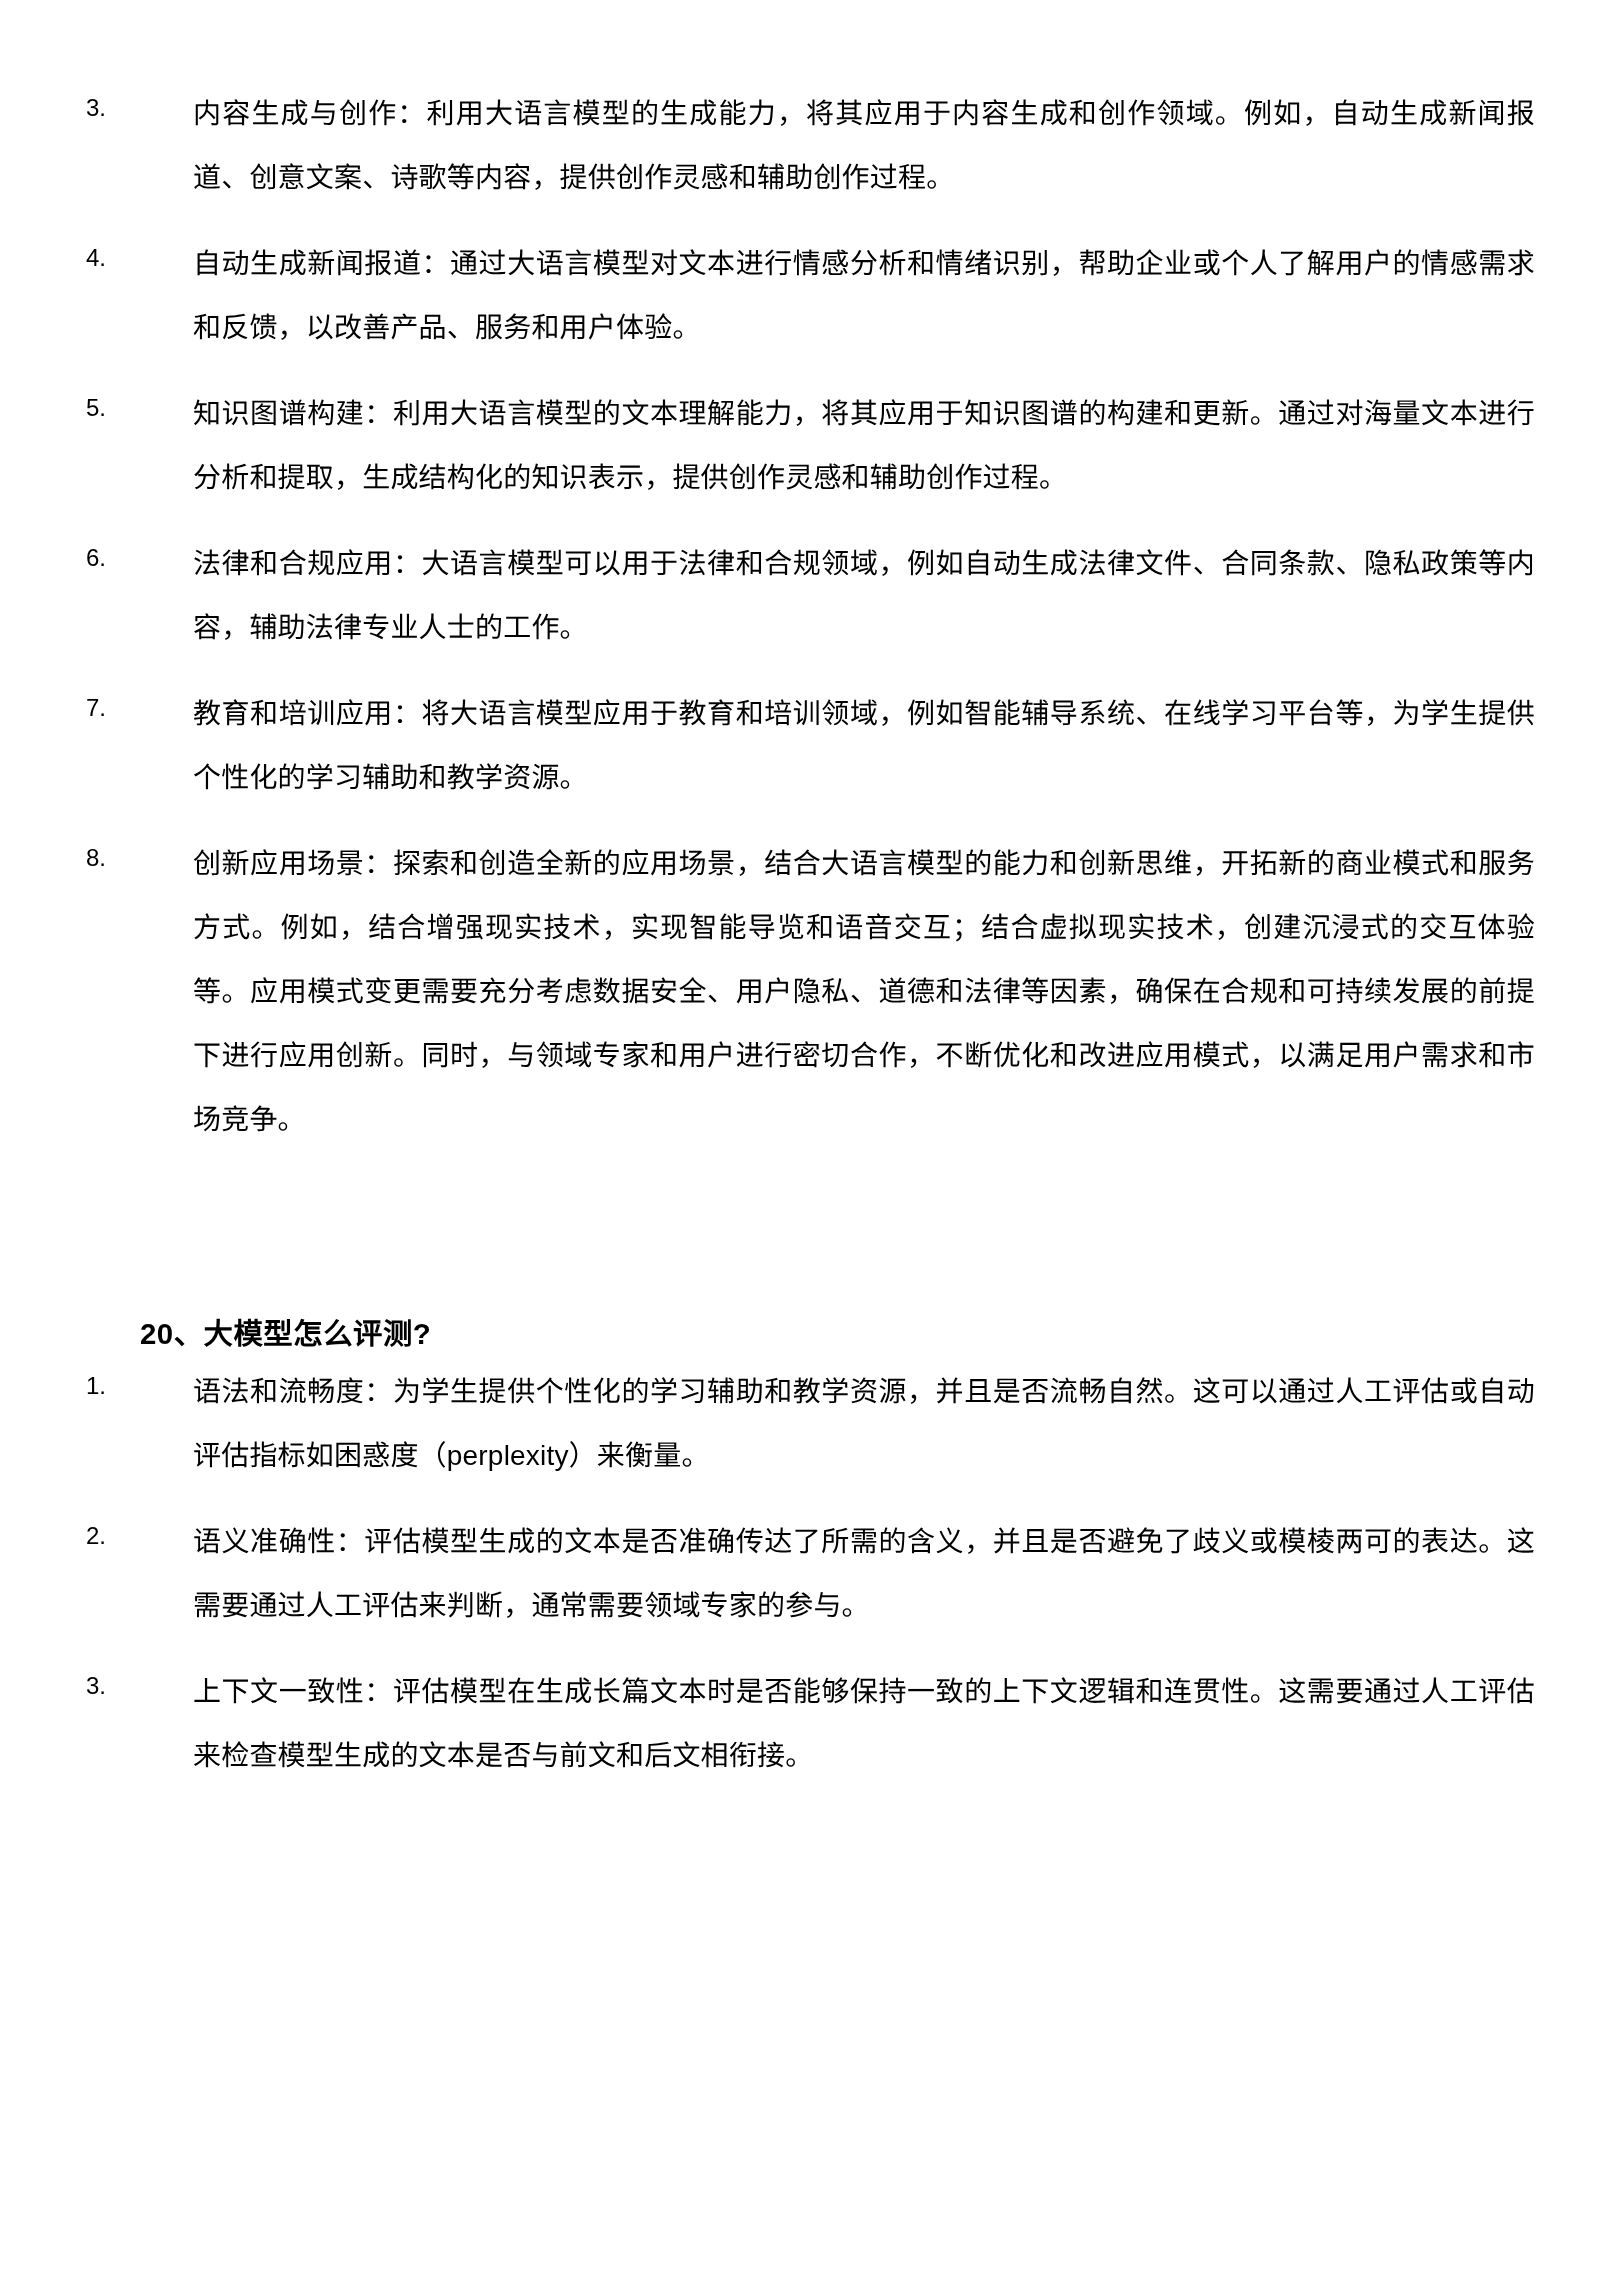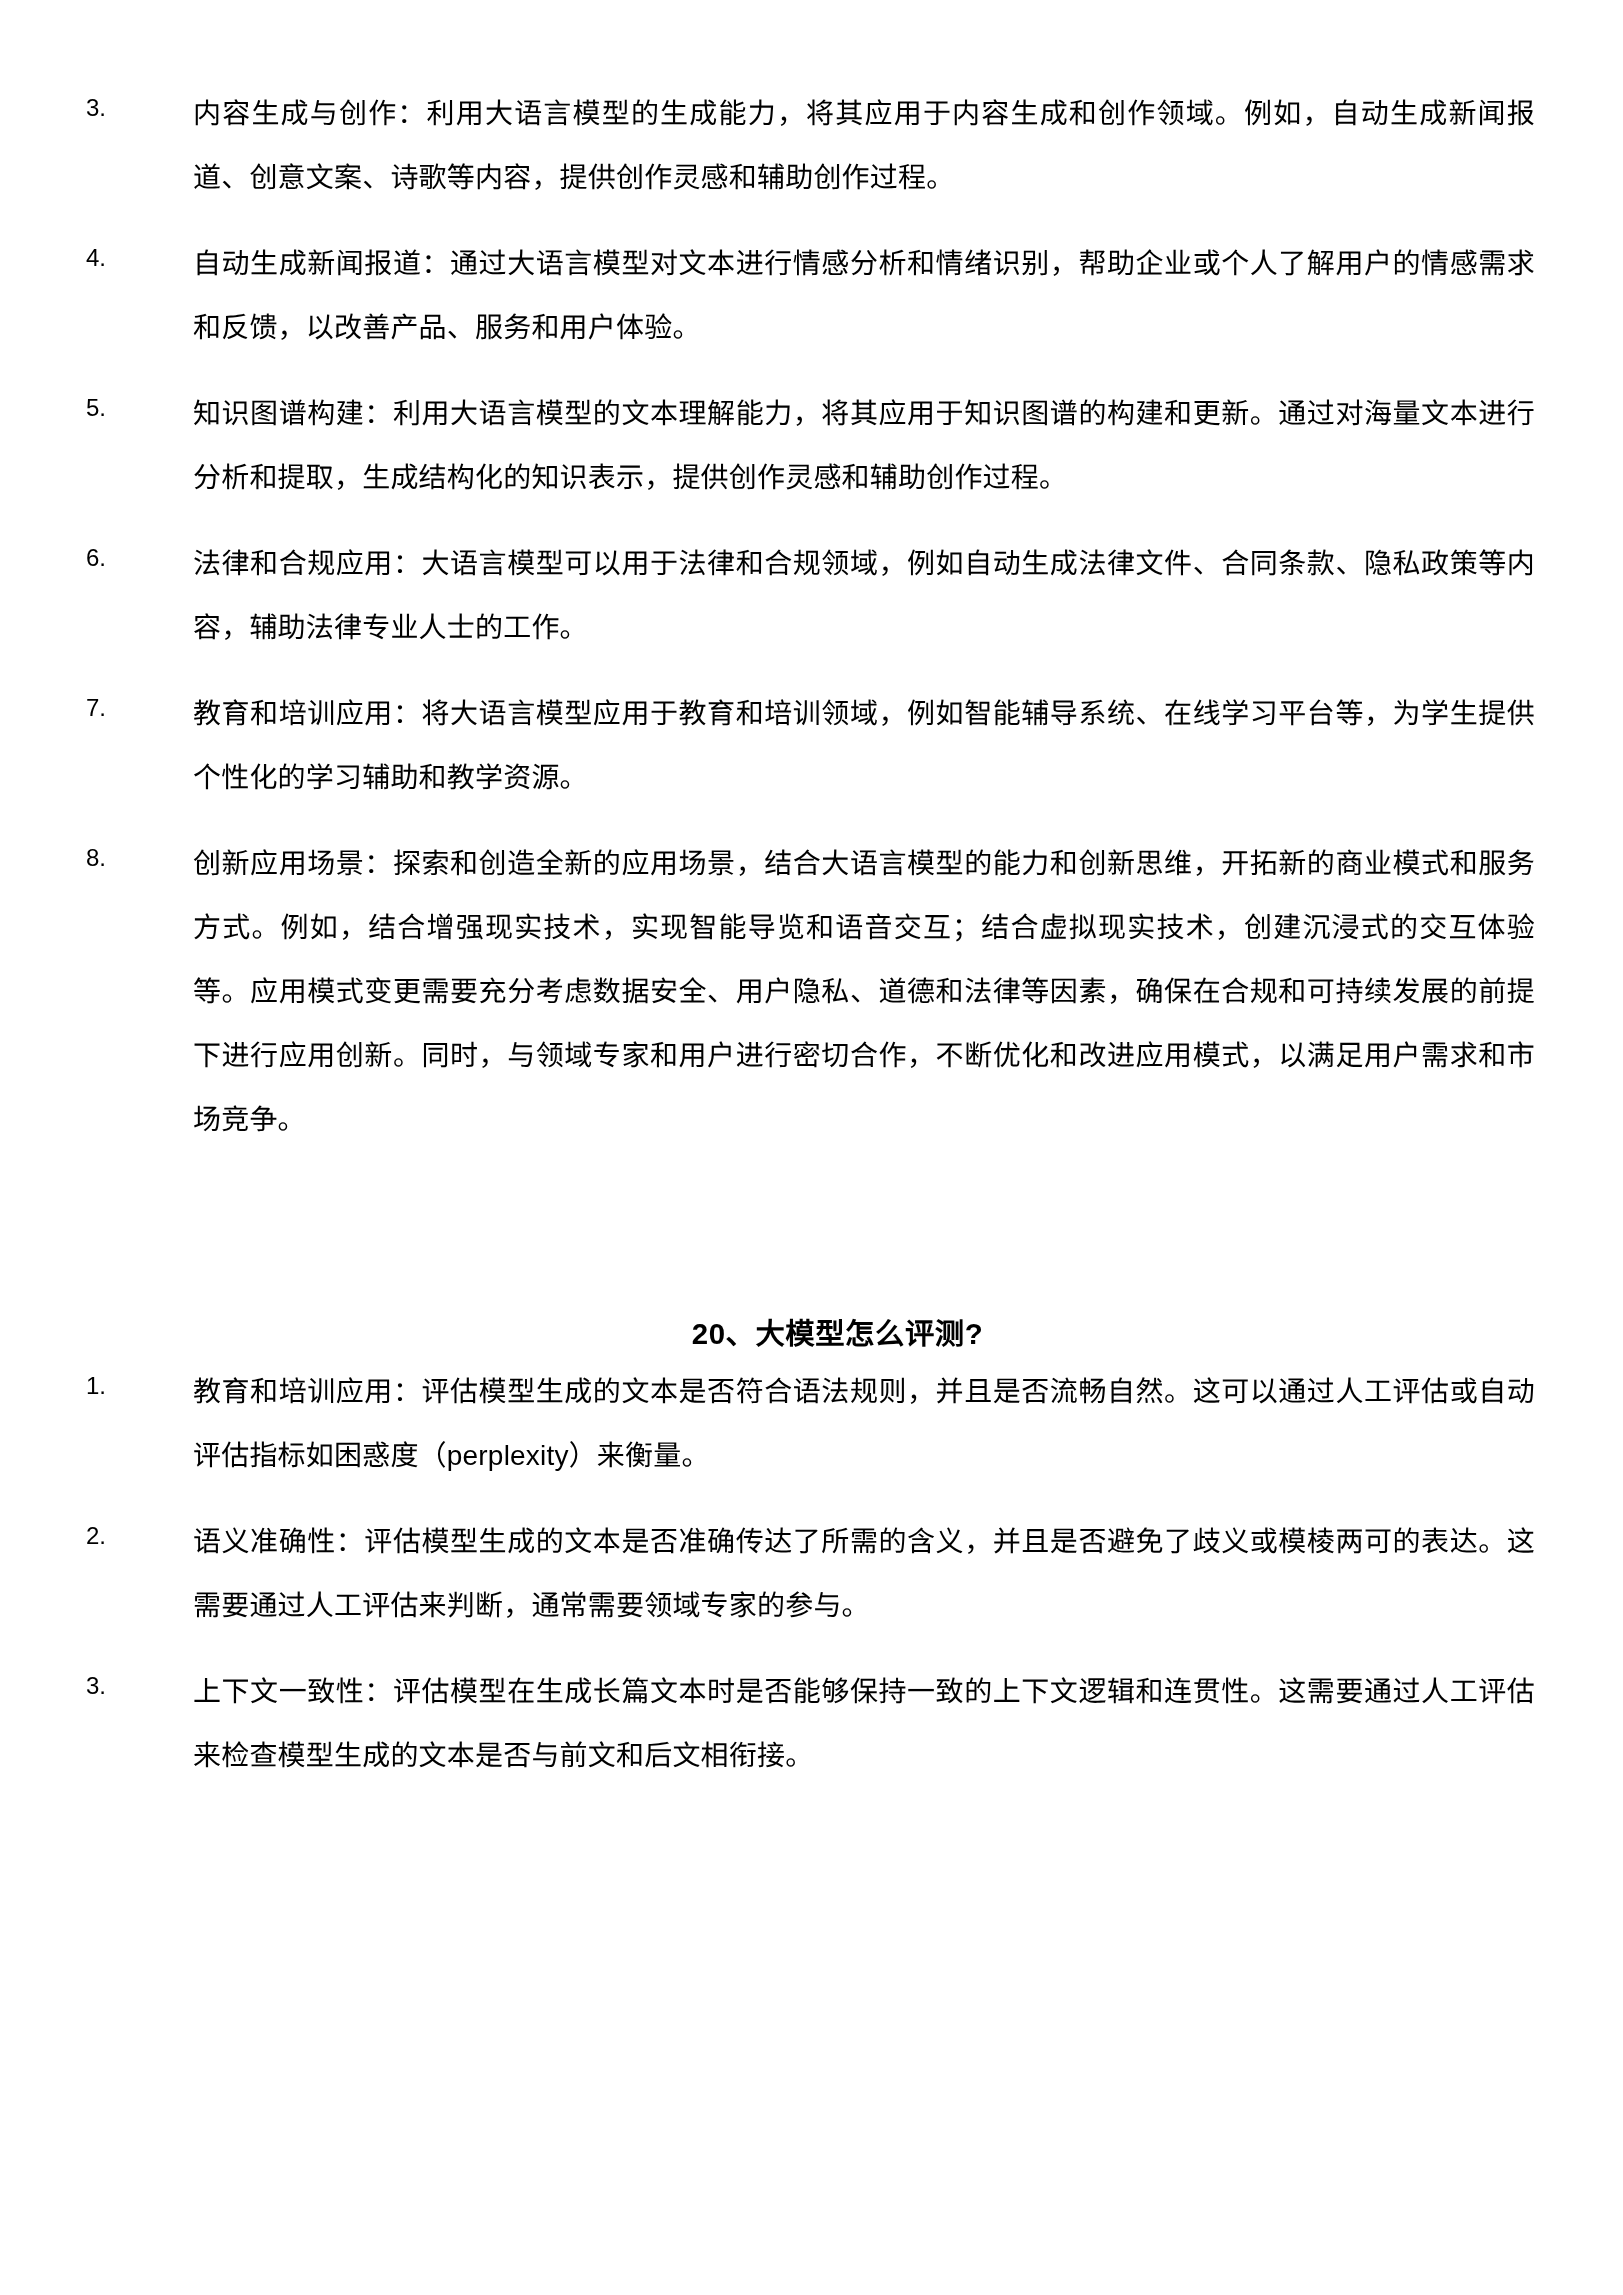--- a/index.html
+++ b/index.html
@@ -55,21 +55,20 @@
     letter-spacing: 0.2px;
   }
 
   
   .section-heading {
     font-size: 29.4px;
     font-weight: bold;
     line-height: 52px;
     margin: 52px 0 0 94px;
     letter-spacing: 0.5px;
-    text-align: center;
   }
 
   
   .lead-paragraph {
     font-size: 24px;
     line-height: 52px;
     margin: 52px 0 16.4px 148px;
     letter-spacing: 0.2px;
   }
 
@@ -117,21 +116,21 @@
 
     <div class="spacer-lg"></div>
 
     <div>
 
       <h2 class="section-heading">20、大模型怎么评测?</h2>
 
 
       <div class="list-item">
         <span class="marker">1.</span>
-        <span class="item-text">教育和培训应用：评估模型生成的文本是否符合语法规则，并且是否流畅自然。这可以通过人工评估或自动评估指标如困惑度（perplexity）来衡量。</span>
+        <span class="item-text">语法和流畅度：为学生提供个性化的学习辅助和教学资源，并且是否流畅自然。这可以通过人工评估或自动评估指标如困惑度（perplexity）来衡量。</span>
       </div>
 
       <div class="list-item">
         <span class="marker">2.</span>
         <span class="item-text">语义准确性：评估模型生成的文本是否准确传达了所需的含义，并且是否避免了歧义或模棱两可的表达。这需要通过人工评估来判断，通常需要领域专家的参与。</span>
       </div>
 
       <div class="list-item">
         <span class="marker">3.</span>
         <span class="item-text">上下文一致性：评估模型在生成长篇文本时是否能够保持一致的上下文逻辑和连贯性。这需要通过人工评估来检查模型生成的文本是否与前文和后文相衔接。</span>

